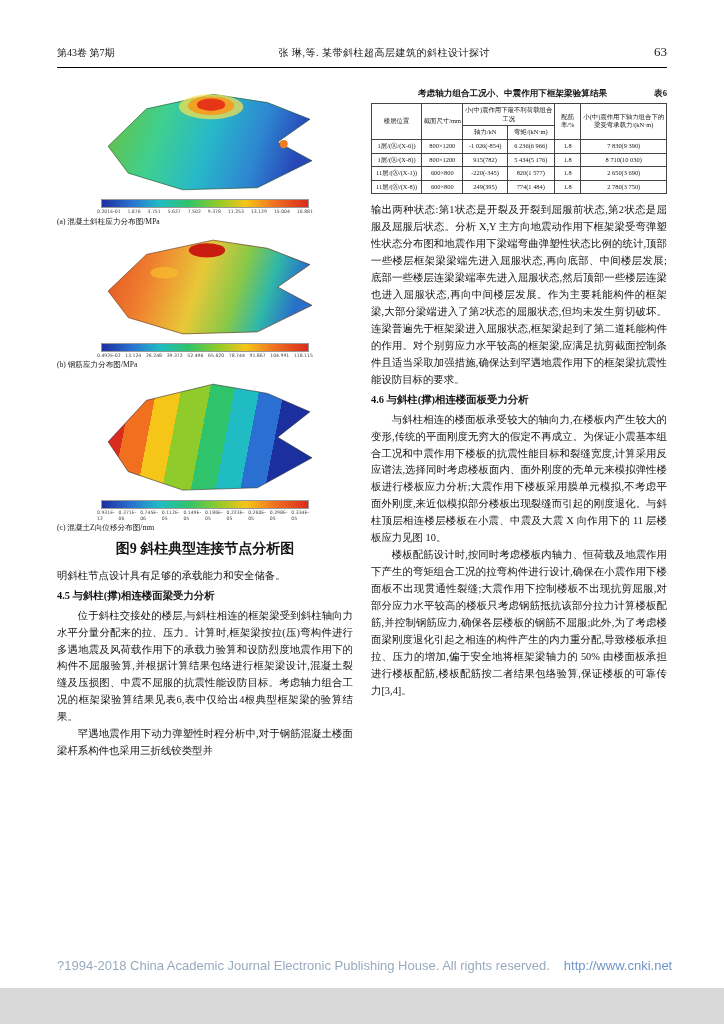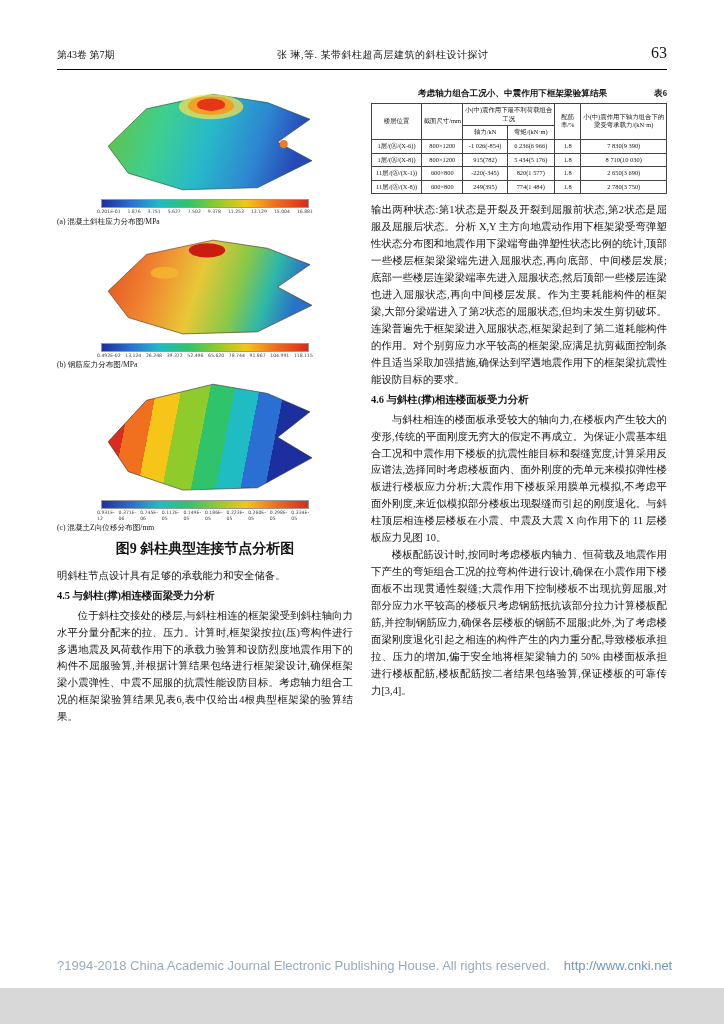--- a/index.html
+++ b/index.html
@@ -9,21 +9,21 @@
     margin:0 auto;overflow:hidden;
   }
   
   .hdr{
     position:absolute;top:44px;left:57px;right:57px;
     display:flex;align-items:baseline;
     font-size:10px;border-bottom:1.4px solid #000;padding-bottom:7px;
   }
   .hdr .issue{white-space:nowrap;}
   .hdr .rtitle{flex:1;text-align:center;letter-spacing:.5px;}
-  .hdr .pageno{white-space:nowrap;font-size:16px;}
+  .hdr .pageno{white-space:nowrap;font-size:13px;}
   
   .cols{position:absolute;top:86px;left:57px;right:57px;display:flex;gap:18px;}
   .col{width:296px;}
   
   .panel{text-align:left;margin-bottom:5px;}
   .panel svg{display:block;margin:0 auto;}
   .cbar{
     width:206px;height:7px;margin:3px auto 1px;border:0.6px solid #999;
     background:linear-gradient(90deg,#1c2f9e 0%,#2a6fd1 14%,#1fbcc4 28%,#2fc46b 42%,#8fcb2a 56%,#f5c518 70%,#f07020 84%,#d92b1e 100%);
   }
@@ -169,21 +169,22 @@
           <span>0.334E-05</span>
         </div>
         <div class="plabel">(c) 混凝土Z向位移分布图/mm</div>
       </div>
 
 
       <div class="figcap">图9  斜柱典型连接节点分析图</div>
 
       <p class="para noind">明斜柱节点设计具有足够的承载能力和安全储备。</p>
       <div class="shead">4.5 与斜柱(撑)相连楼面梁受力分析</div>
-      <p class="para">位于斜柱交接处的楼层,与斜柱相连的框架梁受到斜柱轴向力水平分量分配来的拉、压力。计算时,框架梁按拉(压)弯构件进行多遇地震及风荷载作用下的承载力验算和设防烈度地震作用下的构件不屈服验算,并根据计算结果包络进行框架梁设计,确保框架梁小震弹性、中震不屈服的抗震性能设防目标。考虑轴力组合工况的框架梁验算结果见表6,表中仅给出4根典型框架梁的验算结果。</p>
+      <p class="para">位于斜柱交接处的楼层,与斜柱相连的框架梁受到斜柱轴向力水平分量分配来的拉、压力。计算时,框架梁按拉(压)弯构件进行多遇地震及风荷载作用下的承载力验算和设防烈度地震作用下的构件不屈服验算,并根据计算结果包络进行框架梁设计,混凝土裂缝及压损图、中震不屈服的抗震性能设防目标。考虑轴力组合工况的框架梁验算结果见表6,表中仅给出4根典型框架梁的验算结果。</p>
+      <p class="para">罕遇地震作用下动力弹塑性时程分析中,对于钢筋混凝土楼面梁杆系构件也采用三折线铰类型并</p>
     </div>
 
     <div class="col">
 
       <div class="ttitle">
         <span class="tmain">考虑轴力组合工况小、中震作用下框架梁验算结果</span>
         <span class="tlabel">表6</span>
       </div>
 
       <table class="t6">

